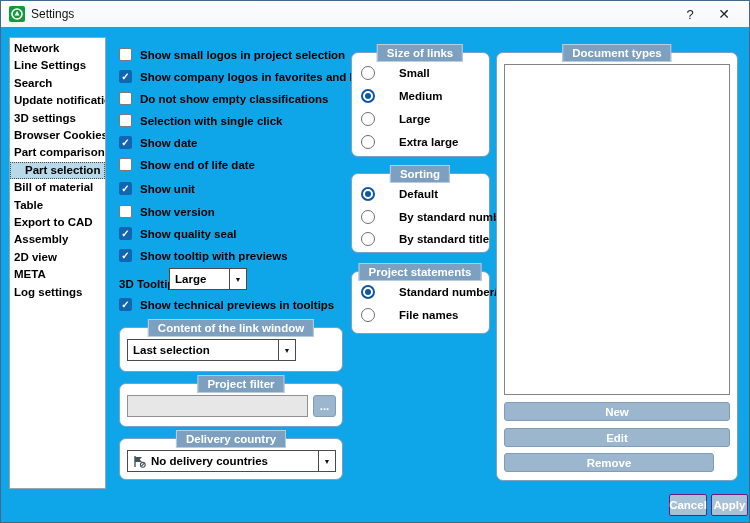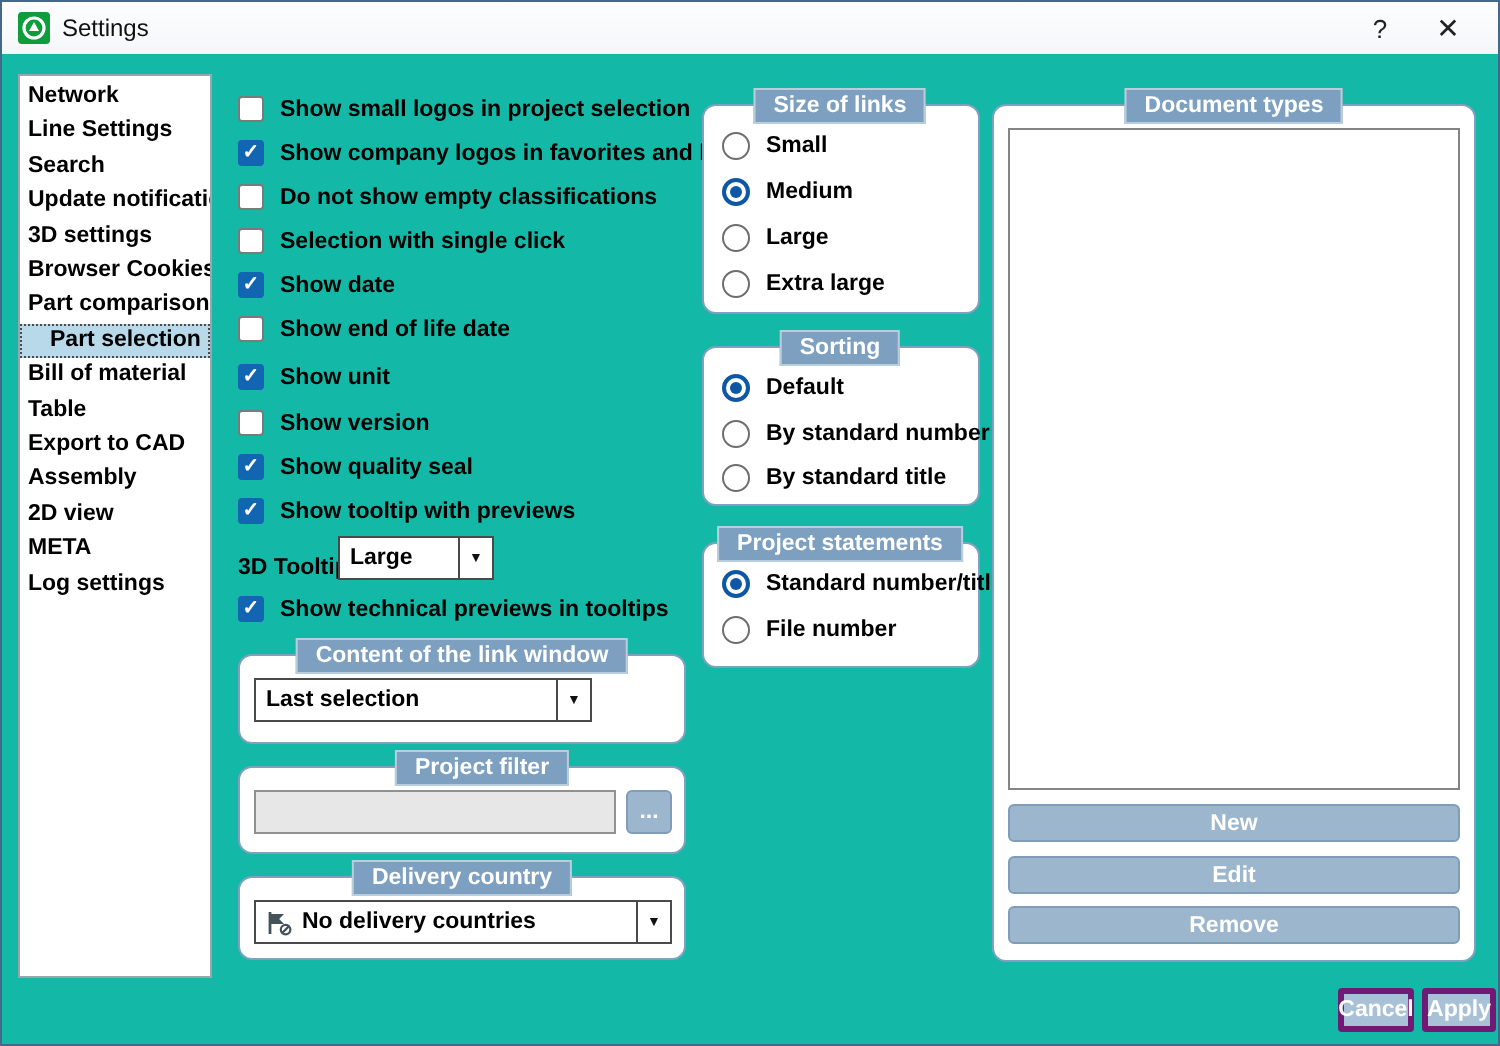--- a/index.html
+++ b/index.html
@@ -1,20 +1,20 @@
 <!DOCTYPE html>
 <html><head>
 <meta charset="utf-8">
 <style>
   * { box-sizing: border-box; margin: 0; padding: 0; }
   html,body { width: 750px; height: 523px; }
   body { font-family: "Liberation Sans", sans-serif; background: #d0d0d0; }
   .window {
     position: relative; width: 750px; height: 523px;
-    background: #14b8a6; border: 1px solid #44688c; overflow: hidden;
+    background: #0ea5e9; border: 1px solid #44688c; overflow: hidden;
   }
   
   .titlebar {
     position: absolute; top: 0; left: 0; right: 0; height: 26px;
     background: linear-gradient(#fdfdfe, #f4f7fa);
     display: flex; align-items: center; padding: 0 6px;
   }
   .app-icon { width: 16px; height: 16px; margin: 0 6px 0 2px; flex: 0 0 auto; }
   .title-text { font-size: 12px; color: #111; }
   .titlebar .spacer { flex: 1; }
@@ -67,42 +67,42 @@
   }
   
   .radiorow { position: absolute; display: flex; align-items: center; height: 18px; }
   .radio {
     width: 14px; height: 14px; border: 1px solid #6e6e6e; border-radius: 50%;
     background: #fff; flex: 0 0 auto; display: flex; align-items: center; justify-content: center;
   }
   .radio.sel { border: 2px solid #0e57a5; }
   .radio .dot { width: 6px; height: 6px; border-radius: 50%; background: #0e57a5; display: none; }
   .radio.sel .dot { display: block; }
-  .radiolabel { margin-left: 8px; font-size: 11.5px; font-weight: 600; color: #000; white-space: nowrap; }
+  .radiolabel { margin-left: 24px; font-size: 11.5px; font-weight: 600; color: #000; white-space: nowrap; }
   
   .filter-input {
     position: absolute; background: #e7e7e7; border: 1px solid #919191; height: 22px;
   }
   .steel-btn {
     position: absolute; background: #9cb6cd; border: 1px solid #7f9db9; border-radius: 3px;
     color: #fff; font-size: 11.5px; font-weight: 600;
     display: flex; align-items: center; justify-content: center; cursor: default;
   }
   .listbox { position: absolute; background: #fff; border: 1px solid #848484; }
   .footer-btn {
     position: absolute; height: 22px; border-radius: 2px; color: #fff;
     font-size: 11.5px; font-weight: 600; display: flex; align-items: center; justify-content: center;
     cursor: default;
   }
   .footer-btn.primary {
     background: #134b77; border: 1px solid #0d3a5e;
     box-shadow: 0 0 0 1px #7ba2c4 inset;
     margin-top: 36px;
   }
-  .footer-btn.secondary { background: #a9c1d6; border: 3px solid #701a75; }
+  .footer-btn.secondary { background: #a9c1d6; border: 1px solid #701a75; }
 </style>
 </head>
 <body>
 
 <div class="window">
 
   <div class="titlebar">
     <svg class="app-icon" viewBox="0 0 16 16">
       <rect x="0" y="0" width="16" height="16" rx="2" fill="#0f9d3c"></rect>
       <circle cx="8" cy="8" r="5" fill="none" stroke="#ffffff" stroke-width="1.6"></circle>
@@ -266,27 +266,27 @@
   <div class="badge" style="left:419px;top:262px">Project statements</div>
   <div class="grp" style="left:350px;top:270px;width:139px;height:63px"></div>
   <div class="radiorow" style="left:360px;top:282px">
     <span class="radio sel">
         <span class="dot"></span>
       </span>
     <span class="radiolabel">Standard number/title</span>
   </div>
   <div class="radiorow" style="left:360px;top:305px">
     <span class="radio"></span>
-    <span class="radiolabel">File number</span>
+    <span class="radiolabel">File names</span>
   </div>
 
   <div class="badge" style="left:616px;top:43px">Document types</div>
   <div class="grp" style="left:495px;top:51px;width:242px;height:429px"></div>
   <div class="listbox" style="left:503px;top:63px;width:226px;height:331px"></div>
   <div class="steel-btn" style="left:503px;top:401px;width:226px;height:19px">New</div>
   <div class="steel-btn" style="left:503px;top:427px;width:226px;height:19px">Edit</div>
-  <div class="steel-btn" style="left:503px;top:452px;width:226px;height:19px">Remove</div>
+  <div class="steel-btn" style="left:503px;top:452px;width:210px;height:19px">Remove</div>
 
   <div class="footer-btn primary" style="left:637px;top:493px;width:27px">OK</div>
   <div class="footer-btn secondary" style="left:668px;top:493px;width:38px">Cancel</div>
   <div class="footer-btn secondary" style="left:710px;top:493px;width:37px">Apply</div>
 
 </div>
 
 </body></html>

